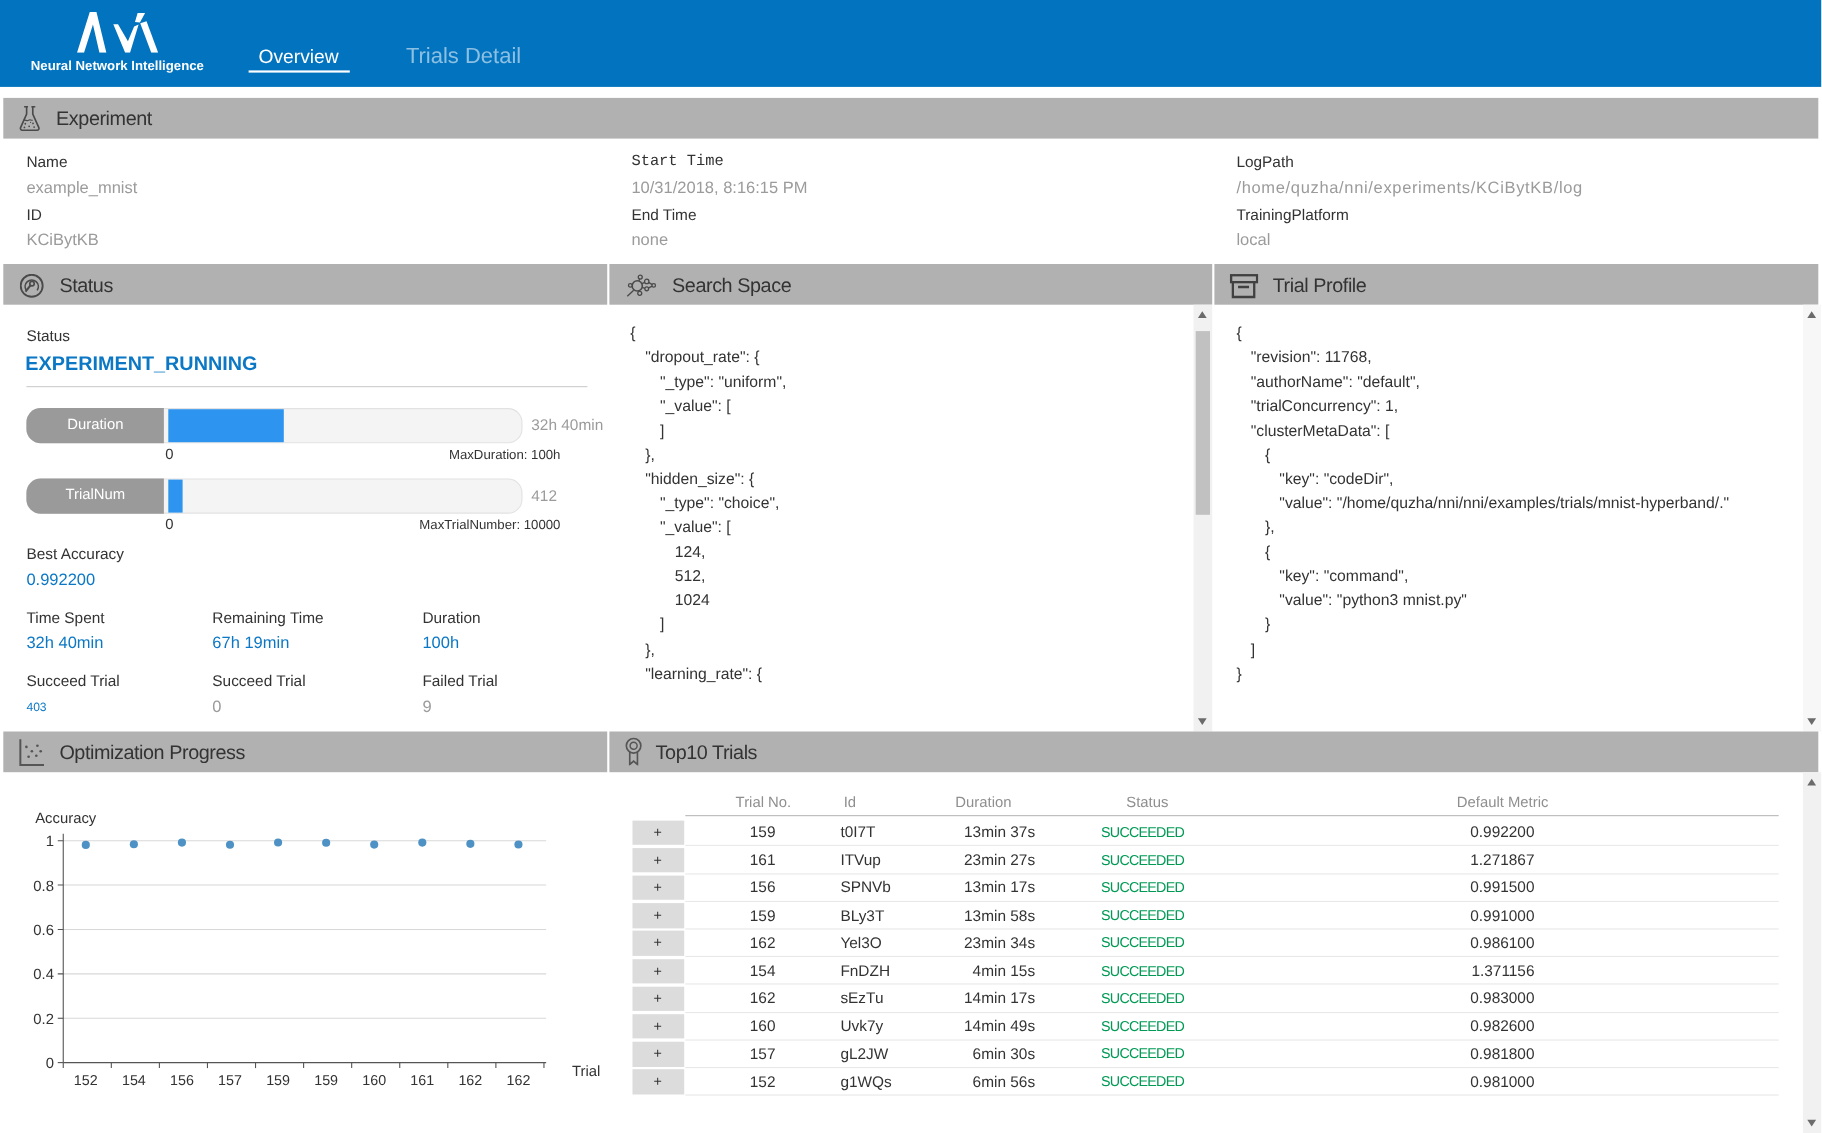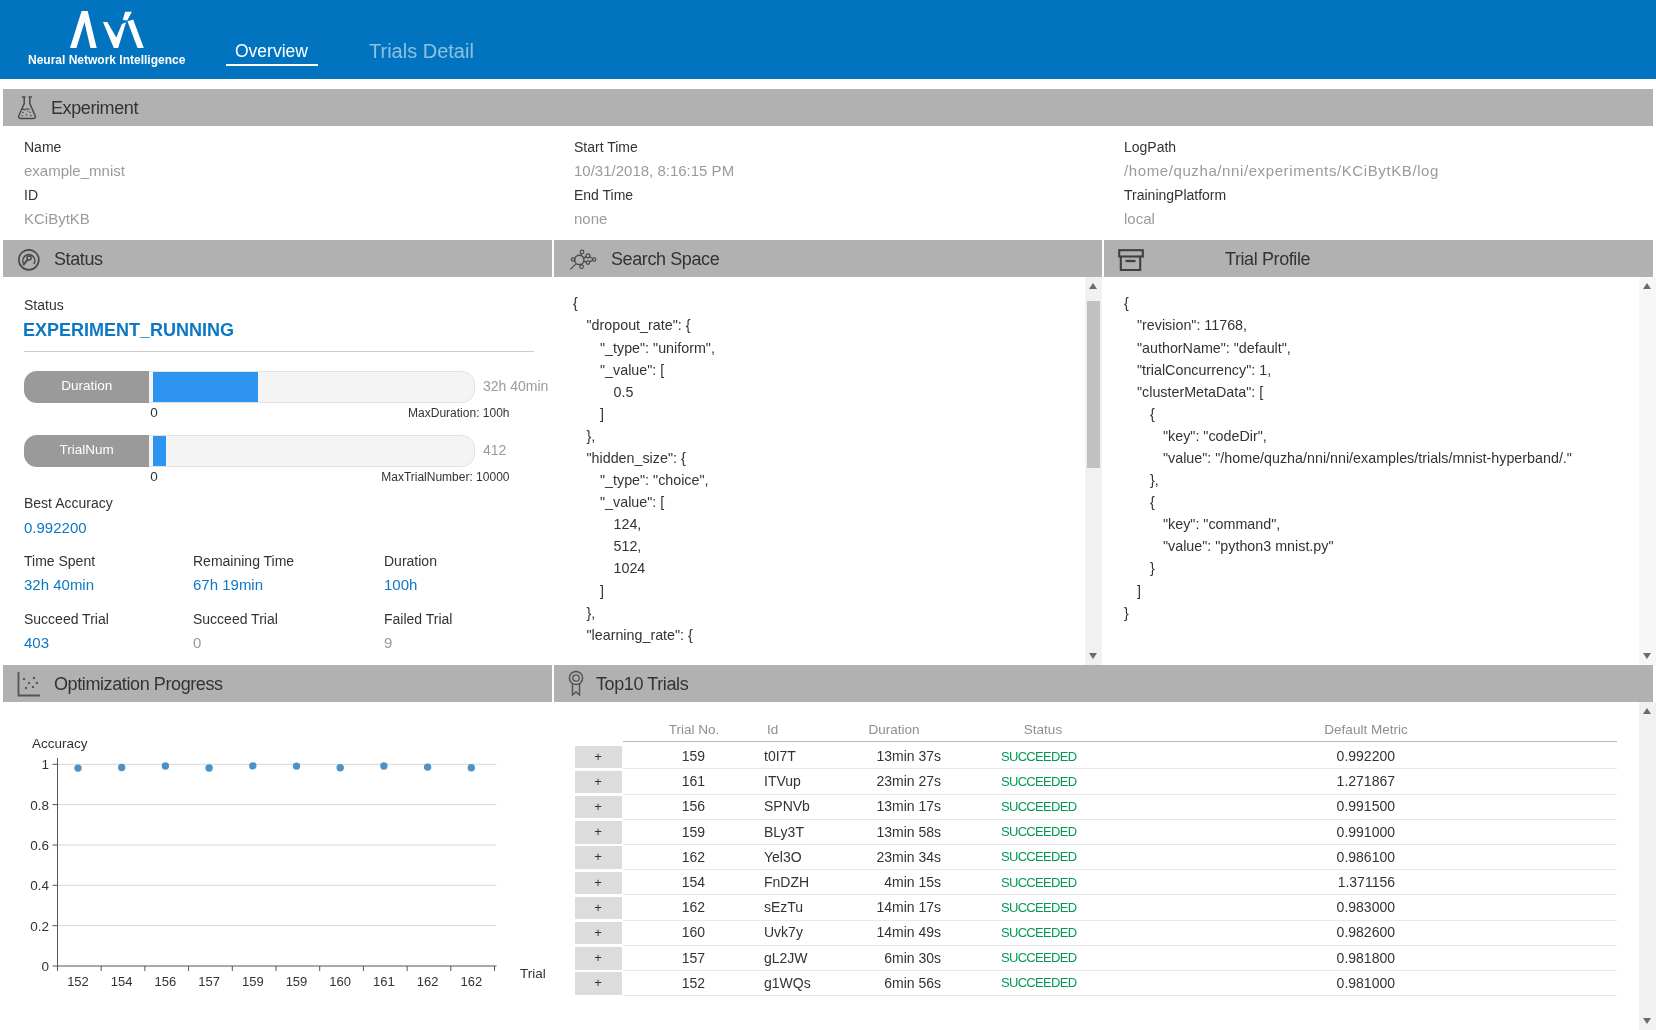--- a/index.html
+++ b/index.html
@@ -34,21 +34,21 @@
         <circle cx="14" cy="19.5" r="0.8"></circle>
         <circle cx="5.2" cy="19.8" r="0.8"></circle>
         <circle cx="10.8" cy="15.2" r="0.6"></circle>
       </g>
 </svg>
 <div class="t" style="left:51px;top:97.25px;font-size:18px;color:#333;font-weight:400;line-height:22.5px;letter-spacing:-0.4px;">Experiment</div>
 <div class="t" style="left:24px;top:138.75px;font-size:14px;color:#333;font-weight:400;line-height:17.5px;">Name</div>
 <div class="t" style="left:24px;top:162.12px;font-size:15px;color:#9b9b9b;font-weight:400;line-height:18.75px;">example_mnist</div>
 <div class="t" style="left:24px;top:186.75px;font-size:14px;color:#333;font-weight:400;line-height:17.5px;">ID</div>
 <div class="t" style="left:24px;top:210.12px;font-size:15px;color:#9b9b9b;font-weight:400;line-height:18.75px;">KCiBytKB</div>
-<div class="t" style="left:574px;top:138.75px;font-size:14px;color:#333;font-weight:400;line-height:17.5px;">Start Time</div>
+<div class="t" style="left:574px;top:138.75px;font-size:14px;color:#333;font-weight:400;line-height:17.5px;font-family:Liberation Mono, monospace;">Start Time</div>
 <div class="t" style="left:574px;top:162.12px;font-size:15px;color:#9b9b9b;font-weight:400;line-height:18.75px;">10/31/2018, 8:16:15 PM</div>
 <div class="t" style="left:574px;top:186.75px;font-size:14px;color:#333;font-weight:400;line-height:17.5px;">End Time</div>
 <div class="t" style="left:574px;top:210.12px;font-size:15px;color:#9b9b9b;font-weight:400;line-height:18.75px;">none</div>
 <div class="t" style="left:1124px;top:138.75px;font-size:14px;color:#333;font-weight:400;line-height:17.5px;">LogPath</div>
 <div class="t" style="left:1124px;top:162.12px;font-size:15px;color:#9b9b9b;font-weight:400;line-height:18.75px;letter-spacing:0.6px;">/home/quzha/nni/experiments/KCiBytKB/log</div>
 <div class="t" style="left:1124px;top:186.75px;font-size:14px;color:#333;font-weight:400;line-height:17.5px;">TrainingPlatform</div>
 <div class="t" style="left:1124px;top:210.12px;font-size:15px;color:#9b9b9b;font-weight:400;line-height:18.75px;">local</div>
 <div class="a" style="left:3px;top:240px;width:549px;height:37px;background:#b1b1b1;"></div>
 <svg class="a" style="left:17.5px;top:249px" width="22" height="22" viewBox="0 0 22 22">
 <circle cx="10.8" cy="10.8" r="10" fill="none" stroke="#4a4a4a" stroke-width="1.7"></circle>
@@ -81,21 +81,21 @@
     </svg>
 <div class="t" style="left:611px;top:248.25px;font-size:18px;color:#333;font-weight:400;line-height:22.5px;letter-spacing:-0.4px;">Search Space</div>
 <div class="a" style="left:1104px;top:240px;width:549px;height:37px;background:#b1b1b1;"></div>
 <svg class="a" style="left:1117px;top:247.5px" width="27" height="25" viewBox="0 0 27 25">
 <g fill="none" stroke="#404040" stroke-width="2.1">
 <rect x="2.2" y="2.2" width="23.6" height="6.3"></rect>
 <path d="M3.8 8.5 V22 H23.2 V8.5"></path>
 <path d="M8.5 13 h10" stroke-width="2.3"></path>
 </g>
     </svg>
-<div class="t" style="left:1225px;top:248.25px;font-size:18px;color:#333;font-weight:400;line-height:22.5px;letter-spacing:-0.4px;">Trial Profile</div>
+<div class="t" style="left:1157px;top:248.25px;font-size:18px;color:#333;font-weight:400;line-height:22.5px;letter-spacing:-0.4px;">Trial Profile</div>
 <div class="t" style="left:24px;top:297.25px;font-size:14px;color:#333;font-weight:400;line-height:17.5px;">Status</div>
 <div class="t" style="left:23px;top:319.25px;font-size:18px;color:#0c78c5;font-weight:700;line-height:22.5px;">EXPERIMENT_RUNNING</div>
 <div class="a" style="left:24px;top:351px;width:510px;height:1px;background:#ccc;"></div>
 <div class="a" style="left:24px;top:371px;width:451px;height:31.6px;background:#f4f4f4;border:1px solid #e2e2e2;border-radius:13px;box-sizing:border-box;"></div>
 <div class="a" style="left:24px;top:371px;width:125px;height:31.6px;background:#9a9a9a;border-radius:13px 0 0 13px;"></div>
 <div class="t" style="left:86.7px;transform:translateX(-50%);top:378.36px;font-size:13.5px;color:#fff;font-weight:400;line-height:16.88px;">Duration</div>
 <div class="a" style="left:153px;top:371.8px;width:105.2px;height:30px;background:#2d95ef;"></div>
 <div class="t" style="left:483px;top:378.05px;font-size:14px;color:#9b9b9b;font-weight:400;line-height:17.5px;">32h 40min</div>
 <div class="t" style="left:154px;transform:translateX(-50%);top:404.56px;font-size:13.5px;color:#333;font-weight:400;line-height:16.88px;">0</div>
 <div class="t" style="right:1146.5px;top:405.5px;font-size:12px;color:#333;font-weight:400;line-height:15.0px;">MaxDuration: 100h</div>
@@ -108,31 +108,30 @@
 <div class="t" style="right:1146.5px;top:469.5px;font-size:12px;color:#333;font-weight:400;line-height:15.0px;">MaxTrialNumber: 10000</div>
 <div class="t" style="left:24px;top:495.25px;font-size:14px;color:#333;font-weight:400;line-height:17.5px;">Best Accuracy</div>
 <div class="t" style="left:24px;top:518.62px;font-size:15px;color:#0c78c5;font-weight:400;line-height:18.75px;">0.992200</div>
 <div class="t" style="left:24px;top:552.75px;font-size:14px;color:#333;font-weight:400;line-height:17.5px;">Time Spent</div>
 <div class="t" style="left:24px;top:576.12px;font-size:15px;color:#0c78c5;font-weight:400;line-height:18.75px;">32h 40min</div>
 <div class="t" style="left:193px;top:552.75px;font-size:14px;color:#333;font-weight:400;line-height:17.5px;">Remaining Time</div>
 <div class="t" style="left:193px;top:576.12px;font-size:15px;color:#0c78c5;font-weight:400;line-height:18.75px;">67h 19min</div>
 <div class="t" style="left:384px;top:552.75px;font-size:14px;color:#333;font-weight:400;line-height:17.5px;">Duration</div>
 <div class="t" style="left:384px;top:576.12px;font-size:15px;color:#0c78c5;font-weight:400;line-height:18.75px;">100h</div>
 <div class="t" style="left:24px;top:610.75px;font-size:14px;color:#333;font-weight:400;line-height:17.5px;">Succeed Trial</div>
-<div class="t" style="left:24px;top:634.12px;font-size:15px;color:#0c78c5;font-weight:400;line-height:18.75px;">403</div>
+<div class="t" style="left:24px;top:634.12px;font-size:11px;color:#0c78c5;font-weight:400;line-height:18.75px;">403</div>
 <div class="t" style="left:193px;top:610.75px;font-size:14px;color:#333;font-weight:400;line-height:17.5px;">Succeed Trial</div>
 <div class="t" style="left:193px;top:634.12px;font-size:15px;color:#9b9b9b;font-weight:400;line-height:18.75px;">0</div>
 <div class="t" style="left:384px;top:610.75px;font-size:14px;color:#333;font-weight:400;line-height:17.5px;">Failed Trial</div>
 <div class="t" style="left:384px;top:634.12px;font-size:15px;color:#9b9b9b;font-weight:400;line-height:18.75px;">9</div>
 <div class="a" style="left:554px;top:292.35px;width:520px;height:372.65px;overflow:hidden;font-size:14.3px;color:#333">
       <div style="height:22.1px;line-height:22.1px;padding-left:19px;white-space:pre">{</div>
       <div style="height:22.1px;line-height:22.1px;padding-left:32.5px;white-space:pre">"dropout_rate": {</div>
       <div style="height:22.1px;line-height:22.1px;padding-left:46px;white-space:pre">"_type": "uniform",</div>
       <div style="height:22.1px;line-height:22.1px;padding-left:46px;white-space:pre">"_value": [</div>
-      <div style="height:22.1px;line-height:22.1px;padding-left:59.5px;white-space:pre">0.5</div>
       <div style="height:22.1px;line-height:22.1px;padding-left:46px;white-space:pre">]</div>
       <div style="height:22.1px;line-height:22.1px;padding-left:32.5px;white-space:pre">},</div>
       <div style="height:22.1px;line-height:22.1px;padding-left:32.5px;white-space:pre">"hidden_size": {</div>
       <div style="height:22.1px;line-height:22.1px;padding-left:46px;white-space:pre">"_type": "choice",</div>
       <div style="height:22.1px;line-height:22.1px;padding-left:46px;white-space:pre">"_value": [</div>
       <div style="height:22.1px;line-height:22.1px;padding-left:59.5px;white-space:pre">124,</div>
       <div style="height:22.1px;line-height:22.1px;padding-left:59.5px;white-space:pre">512,</div>
       <div style="height:22.1px;line-height:22.1px;padding-left:59.5px;white-space:pre">1024</div>
       <div style="height:22.1px;line-height:22.1px;padding-left:46px;white-space:pre">]</div>
       <div style="height:22.1px;line-height:22.1px;padding-left:32.5px;white-space:pre">},</div>

